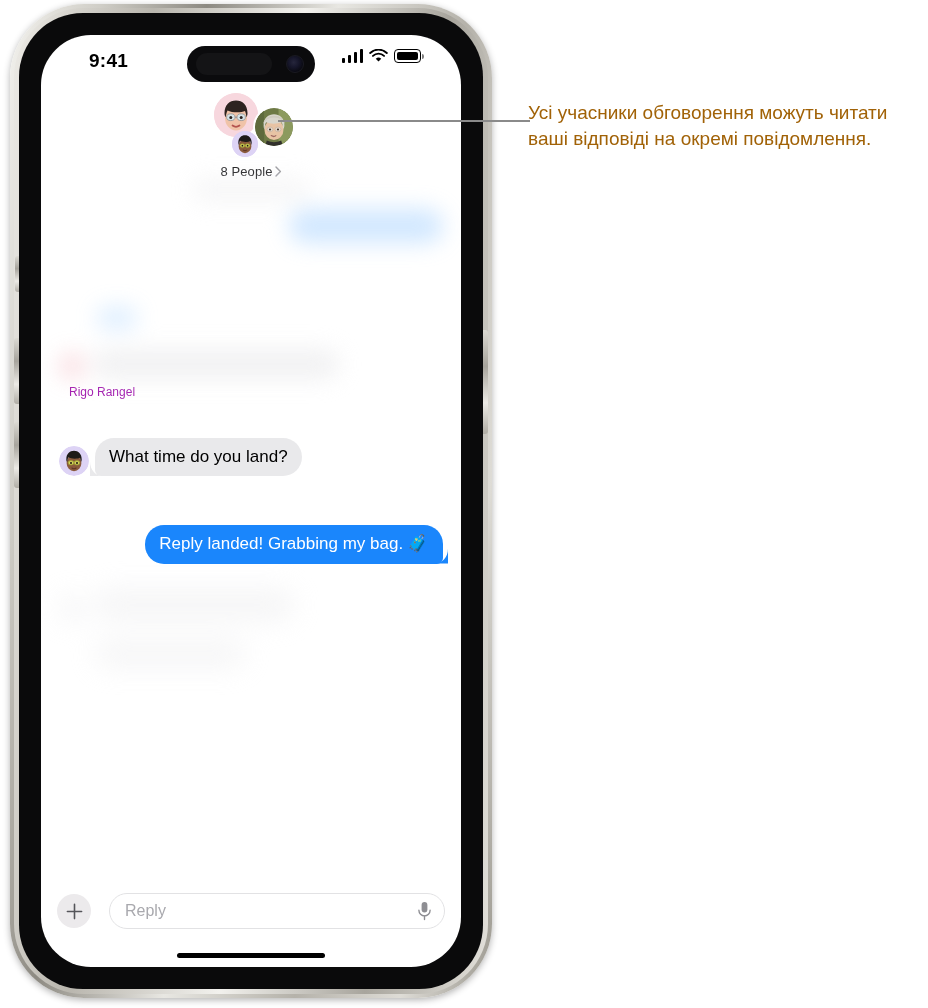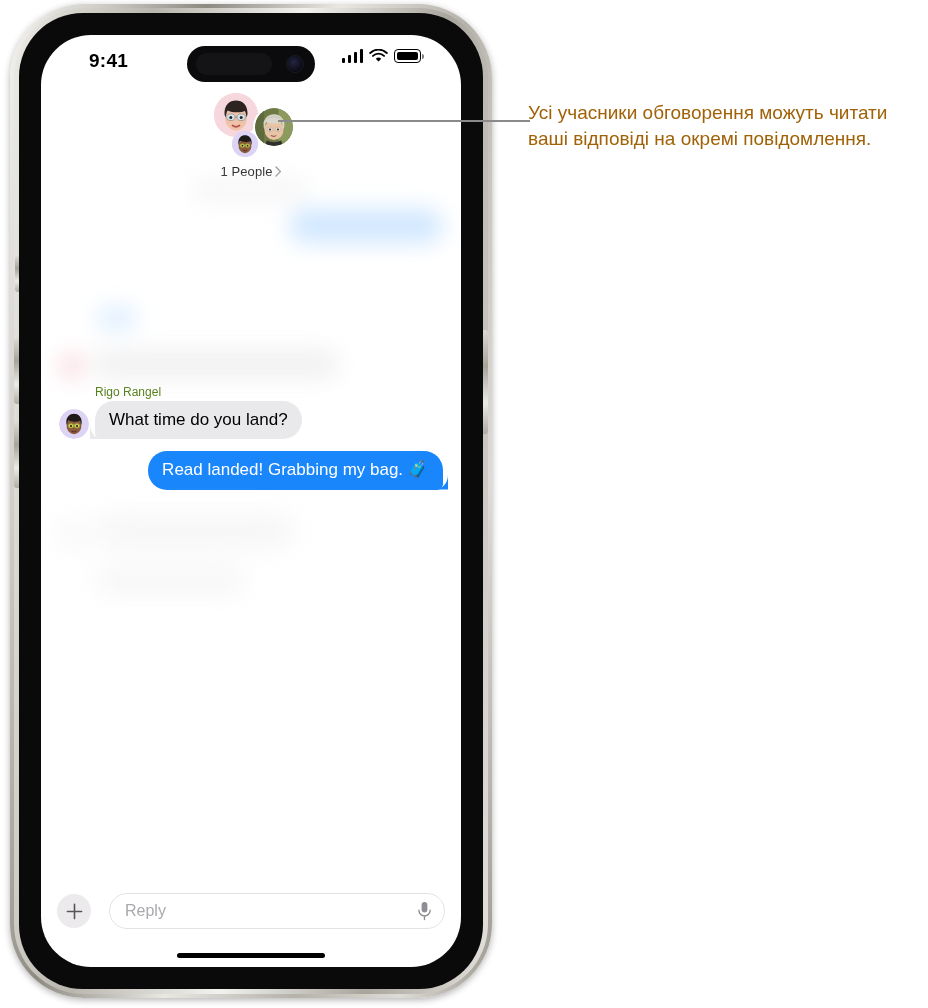--- a/index.html
+++ b/index.html
@@ -119,37 +119,37 @@
 
   .blurred { filter: blur(11px); opacity: .62; }
   .blurred-soft { filter: blur(13px); opacity: .40; }
 
   .row { display: flex; padding: 0 18px; margin-bottom: 6px; align-items: flex-end; }
   .row.out { justify-content: flex-end; }
 
   .bubble {
     max-width: 300px; padding: 8px 14px 9px;
     border-radius: 19px; font-size: 17px; line-height: 1.25;
-    position: relative; word-wrap: break-word;
+    position: relative; word-wrap: break-word; margin-top: 37px;
   }
   .bubble.in  { background: #e9e9eb; color: #000; border-bottom-left-radius: 6px; }
   .bubble.out { background: #1a86fc; color: #fff; border-bottom-right-radius: 6px; }
   .bubble.in::after {
     content:""; position:absolute; left:-5px; bottom:0; width:14px; height:15px;
     background:#e9e9eb;
     clip-path: path("M14,15 C6,15 0,9 0,0 L0,15 Z");
   }
   .bubble.out::after {
     content:""; position:absolute; right:-5px; bottom:0; width:14px; height:15px;
     background:#1a86fc;
     clip-path: path("M0,15 C8,15 14,9 14,0 L14,15 Z");
   }
 
   .sm-avatar { width: 30px; height: 30px; border-radius:50%; overflow:hidden; margin-right: 6px; flex:0 0 30px; }
-  .sender-name { font-size: 12px; color: #4d7c0f; margin: 0 0 2px 54px; }
+  .sender-name { font-size: 12px; color: #a21caf; margin: 0 0 2px 28px; }
   .ts-row { text-align:center; font-size: 12.5px; color: #8e8e93; margin: 14px 0 8px; }
   .read-row { text-align: right; padding-right: 22px; font-size: 11.5px; color: #8e8e93; font-weight:600; margin-top: 2px; }
 
   
   .ph { border-radius: 19px; }
   .ph-gray { background: #e9e9eb; }
   .ph-blue { background: #b5d9ff; }
   .ph-pink { background: #f6c9cf; }
   .ph-circ { border-radius: 50%; }
 
@@ -277,21 +277,21 @@
                 <ellipse cx="15.6" cy="14.6" rx="2.4" ry="1.9" fill="#d8dc5e" opacity=".9" stroke="#9aa02e" stroke-width=".6"></ellipse>
                 <path d="M12.8 14.6h.4" stroke="#9aa02e" stroke-width=".6"></path>
                 <circle cx="10.4" cy="14.7" r=".85" fill="#1d1512"></circle>
                 <circle cx="15.6" cy="14.7" r=".85" fill="#1d1512"></circle>
                 <path d="M11.2 19.2q1.8 1.4 3.6 0" stroke="#5e3526" stroke-width="1" fill="none" stroke-linecap="round"></path>
               </svg>
             </div>
           </div>
 
           <div class="people-row">
-            <span class="people-label">1 People</span>
+            <span class="people-label">8 People</span>
             <svg class="chev" viewBox="0 0 7 11">
               <path d="M1 1l4.4 4.5L1 10" stroke="#9b9ba0" stroke-width="1.4" fill="none" stroke-linecap="round" stroke-linejoin="round"></path>
             </svg>
           </div>
         </div>
 
         <div class="msg-area">
 
           <div class="blurred">
             <div style="height:14px"></div>
@@ -325,21 +325,21 @@
                 <path d="M14.8 16.8h.4" stroke="#9aa02e" stroke-width=".7"></path>
                 <circle cx="12" cy="16.9" r="1" fill="#1d1512"></circle>
                 <circle cx="18" cy="16.9" r="1" fill="#1d1512"></circle>
                 <path d="M12.9 22q2.1 1.6 4.2 0" stroke="#5e3526" stroke-width="1.1" fill="none" stroke-linecap="round"></path>
               </svg>
             </div>
             <div class="bubble in">What time do you land?</div>
           </div>
 
           <div class="row out" style="margin-top:12px">
-            <div class="bubble out">Read landed! Grabbing my bag. 🧳</div>
+            <div class="bubble out">Reply landed! Grabbing my bag. 🧳</div>
           </div>
 
           <div class="blurred-soft">
             <div style="height:18px"></div>
             <div class="row">
               <div class="ph ph-gray ph-circ" style="width:28px;height:28px;margin-right:8px;"></div>
               <div class="ph ph-gray" style="width:200px;height:34px;"></div>
             </div>
             <div style="height:12px"></div>
             <div class="row">

